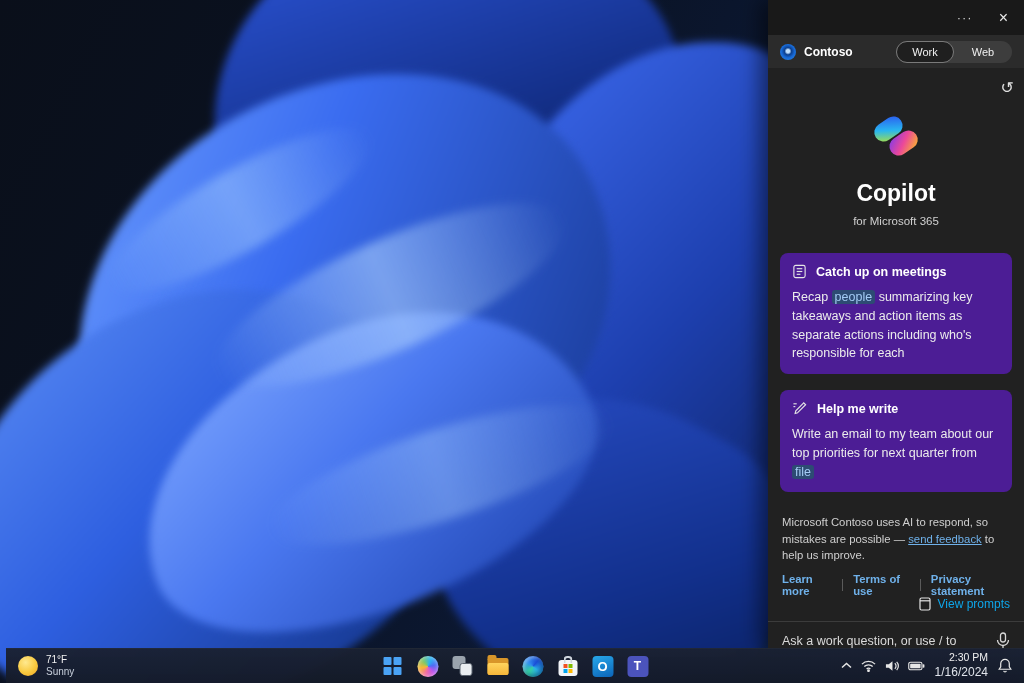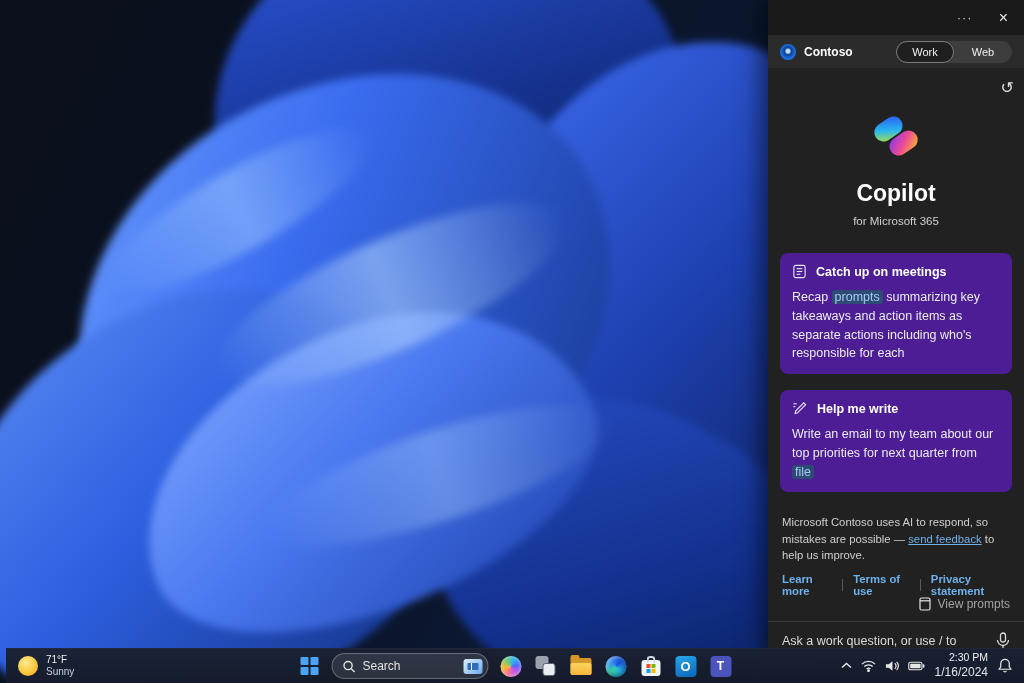--- a/index.html
+++ b/index.html
@@ -68,21 +68,21 @@
   .card-head { display:flex; align-items:center; gap:9px; }
   .card-title { font-size:12.5px; font-weight:bold; color:#fff; }
   .card-body { margin-top:9px; font-size:12.5px; line-height:1.5; color:#ececec; }
   .chip { background:#2d4b73; color:#a4cbf5; border-radius:3px; padding:0 3px; }
   .disclaimer { margin-top:22px; padding:0 14px; font-size:11.3px; line-height:1.45; color:#cfcfcf; }
   .inline-link { color:#6fb1ea; }
   .footer-links { margin-top:10px; padding:0 14px; display:flex; align-items:center; font-size:11.3px;font-weight:bold; }
   .footer-links a { color:#6fb1ea; text-decoration:none; }
   .flink-sep { width:1px; height:12px; background:#5a5a5a; margin:0 10px; }
   .view-prompts-row { margin-top:auto; padding:0 14px 10px; display:flex; justify-content:flex-end; }
-  .view-prompts { display:flex; align-items:flex-end; gap:7px; font-size:12px; color:#a3a3a3; }
+  .view-prompts { display:flex; align-items:flex-end; gap:7px; font-size:12px; color:#0ea5e9; }
   .composer-wrap { border-top:1px solid #3c3c3c; padding:10px 14px 10px; flex:0 0 auto; }
   .composer-box { border-bottom:2px solid #4e8cc2; padding-bottom:6px; }
   .composer-top { display:flex; align-items:flex-start; gap:6px; }
   .composer-input { flex:1; background:transparent; border:none; outline:none; resize:none;
     font-family:"Liberation Sans", sans-serif; font-size:12.5px; line-height:1.45; color:#fff;
     height:42px; }
   .composer-input::placeholder { color:#dadada; opacity:1; }
   .icon-btn { display:inline-flex; align-items:center; justify-content:center; color:#cfcfcf; }
 
   
@@ -208,21 +208,21 @@
             <span class="icon-btn">
               <svg width="15" height="15" viewBox="0 0 16 16" fill="none" stroke="#e5e5e5" stroke-width="1.2">
                 <rect x="2" y="1.5" width="12" height="13" rx="2"></rect>
                 <line x1="5" y1="5" x2="11" y2="5"></line>
                   <line x1="5" y1="8" x2="11" y2="8"></line>
                 <line x1="5" y1="11" x2="9" y2="11"></line>
               </svg>
             </span>
             <span class="card-title">Catch up on meetings</span>
           </div>
-          <p class="card-body"><span>Recap </span><span class="chip">prompts</span><span> summarizing key takeaways and action items as separate actions including who's responsible for each</span></p>
+          <p class="card-body"><span>Recap </span><span class="chip">people</span><span> summarizing key takeaways and action items as separate actions including who's responsible for each</span></p>
         </article>
 
         <article class="card">
           <div class="card-head">
             <span class="icon-btn">
               <svg width="16" height="15" viewBox="0 0 17 16" fill="none" stroke="#e5e5e5" stroke-width="1.2">
                 <path d="M6 12.5 L14.5 4 L12.5 2 L4 10.5 L3.3 13.2 Z"></path>
                 <line x1="1.5" y1="3" x2="5" y2="3"></line>
                   <line x1="1.5" y1="6" x2="3.5" y2="6"></line>
               </svg>
@@ -284,32 +284,20 @@
 
     <div class="tb-center">
       <span class="start-btn">
         <span class="win-logo">
           <span></span>
             <span></span>
             <span></span>
             <span></span>
         </span>
       </span>
-      <div class="search-pill">
-        <span class="icon-btn">
-          <svg width="13" height="13" viewBox="0 0 14 14" fill="none" stroke="#e3e3e3" stroke-width="1.5">
-            <circle cx="6" cy="6" r="4.4"></circle>
-              <line x1="9.4" y1="9.4" x2="13" y2="13"></line>
-          </svg>
-        </span>
-        <span class="search-label">Search</span>
-        <span class="sh-icon">
-            <i></i>
-          </span>
-      </div>
       <span class="tb-icon">
         <span class="ico-copilot"></span>
       </span>
       <span class="tb-icon">
         <span class="ico-taskview">
           <span class="b1"></span>
             <span class="b2"></span>
         </span>
       </span>
       <span class="tb-icon">

